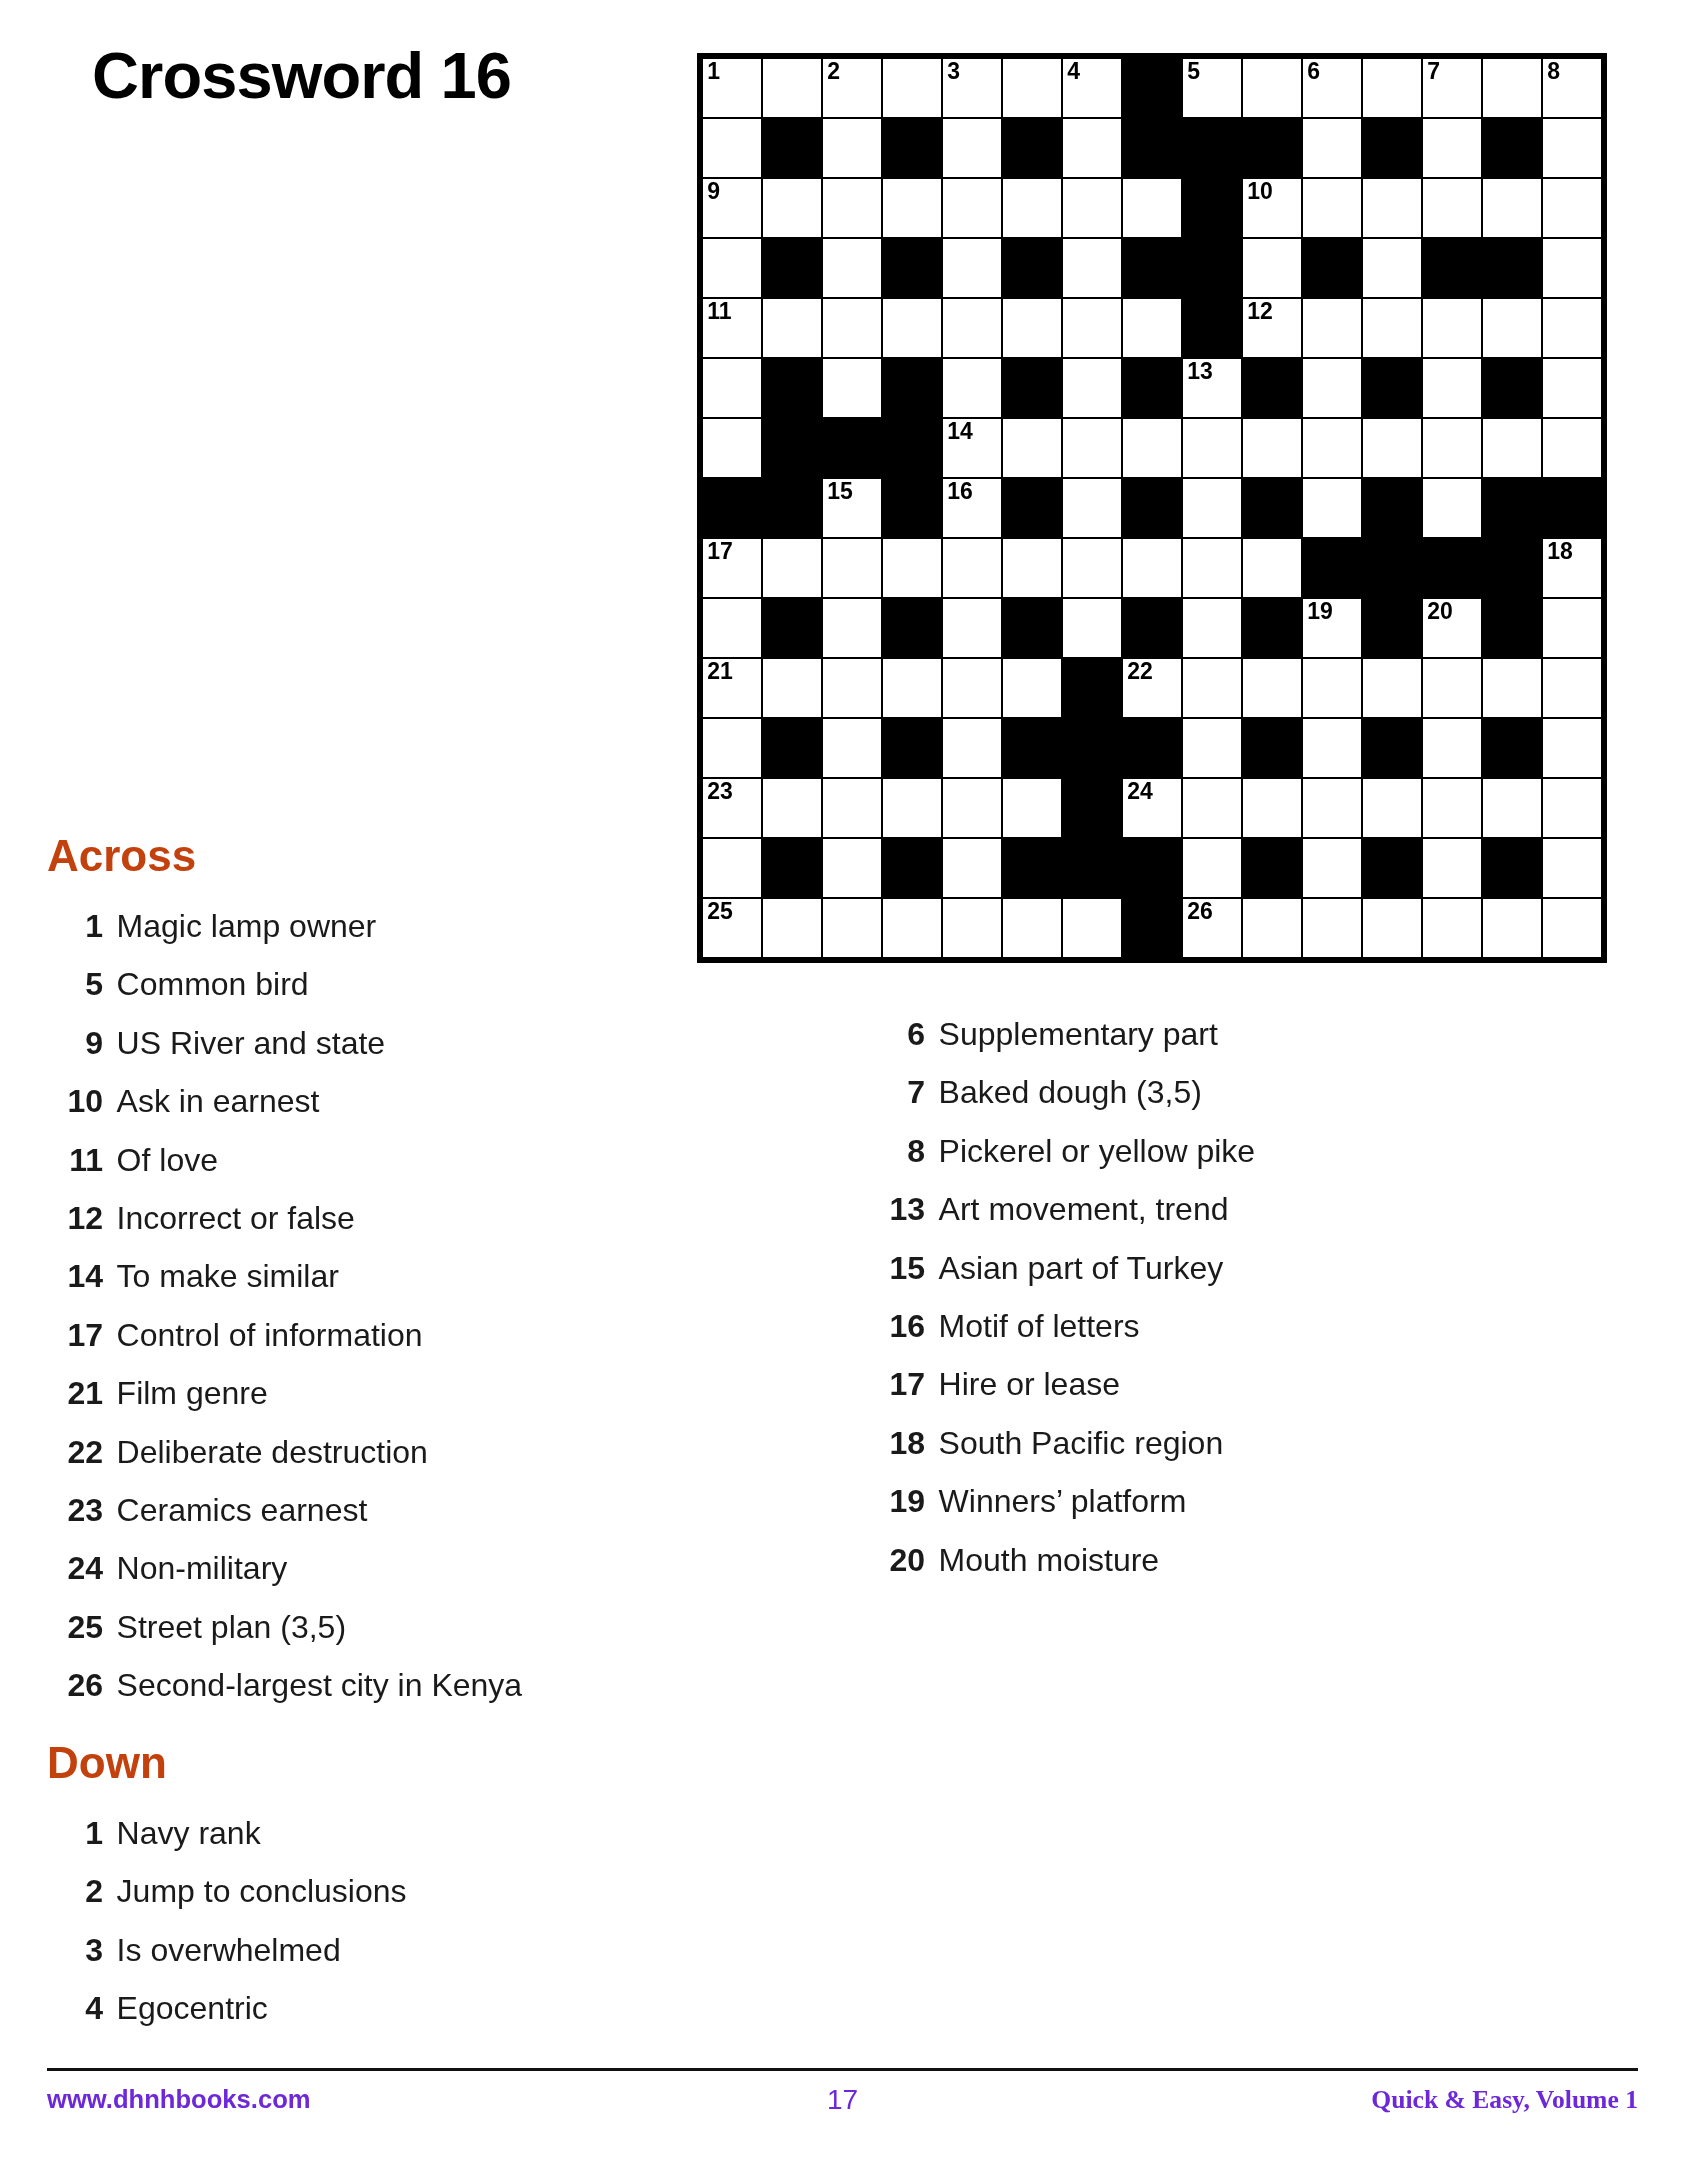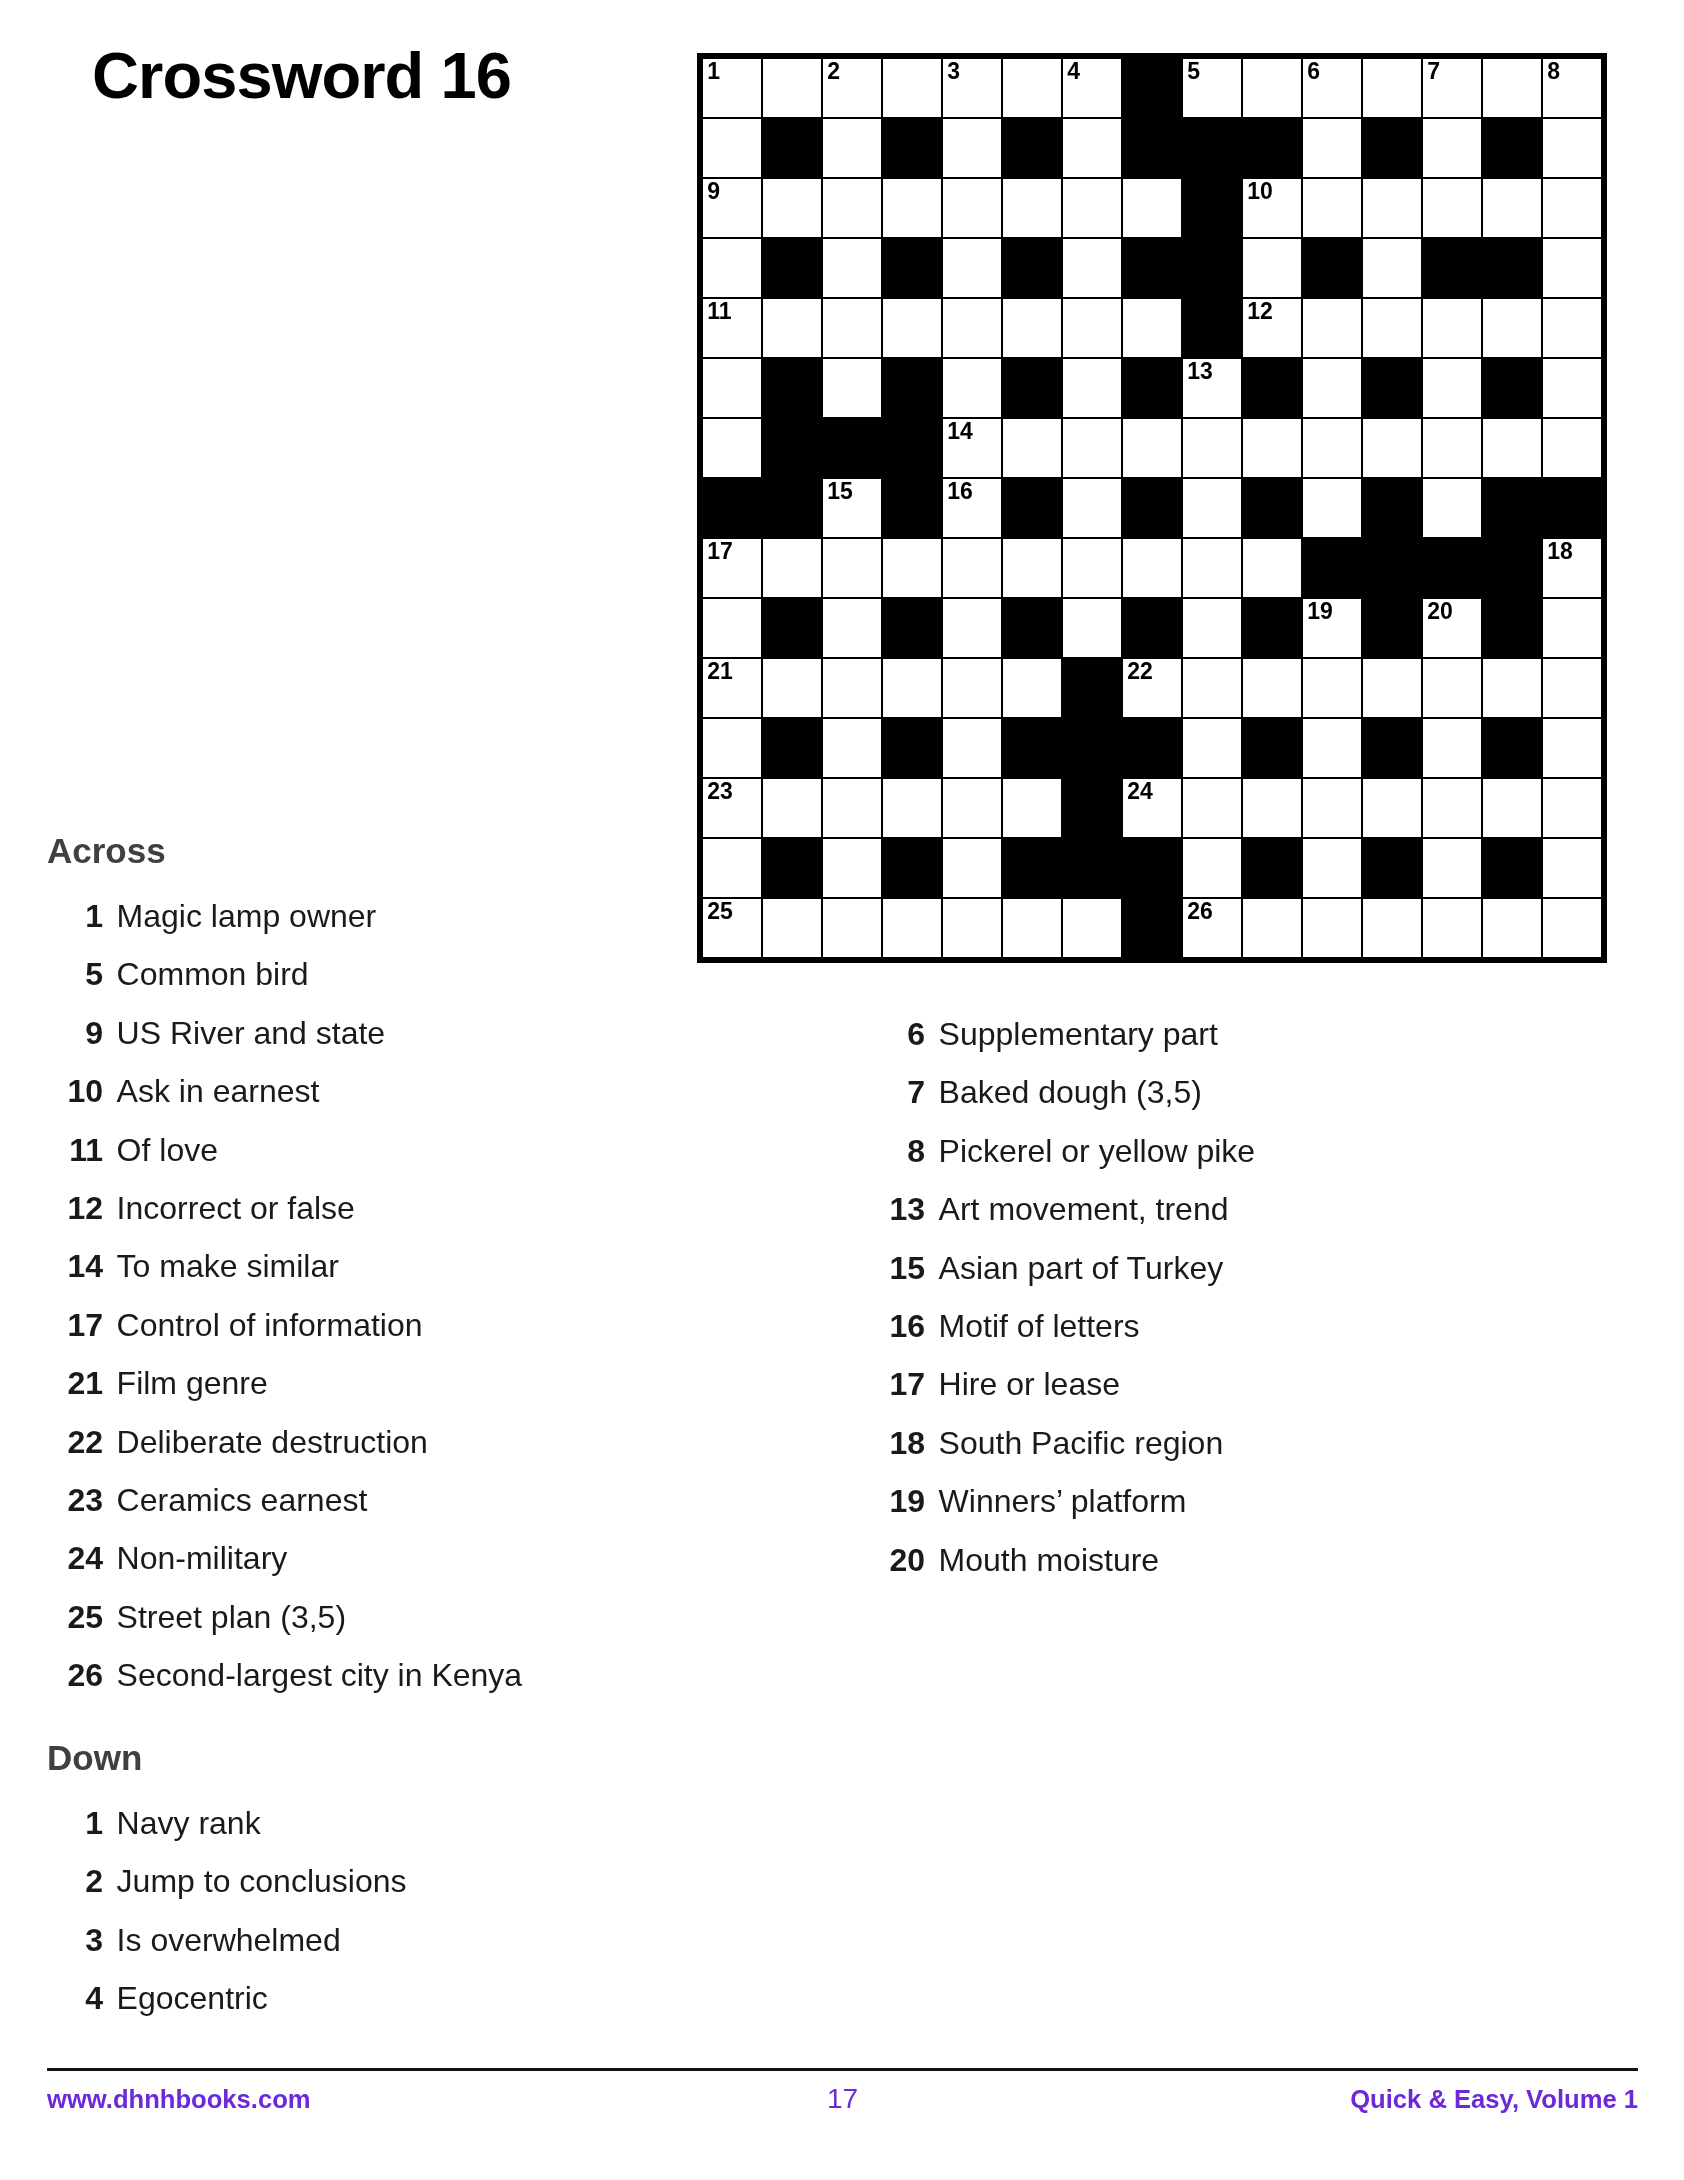--- a/index.html
+++ b/index.html
@@ -64,23 +64,23 @@
     font-family: "Liberation Sans", sans-serif;
   }
 
   
   .clue-block { position: absolute; }
   #across-block { left: 47px; top: 831px; width: 596px; }
   #down-block   { left: 47px; top: 1738px; width: 596px; }
   #down-cont-block { left: 869px; top: 1018px; width: 698px; }
 
   .clue-heading {
-    font-size: 35px;
+    font-size: 44px;
     font-weight: 700;
-    color: #404040;
+    color: #c2410c;
     margin: 0 0 29px 0;
     letter-spacing: 0px;
   }
   ul.clue-list {
     list-style: none;
     margin: 0;
     padding: 0;
   }
   ul.clue-list li {
     display: flex;
@@ -110,21 +110,21 @@
     padding-top: 13.6px;
     display: flex;
     align-items: center;
     justify-content: space-between;
     font-size: 25.6px;
     font-weight: 700;
     color: #6d28d9;
   }
   #footer .f-left { text-align: left; }
   #footer .f-center { position: absolute; left: 0; right: 0; text-align: center; font-weight: 400; font-size: 28px;}
-  #footer .f-right { text-align: right; margin-left: auto; }
+  #footer .f-right { text-align: right; margin-left: auto; font-family: Liberation Serif, serif; }
 </style>
 </head>
 <body>
 
 <div id="page-title">Crossword 16</div>
 
 <div id="grid-wrap">
   <table id="crossword">
     <tbody>
         <tr>

